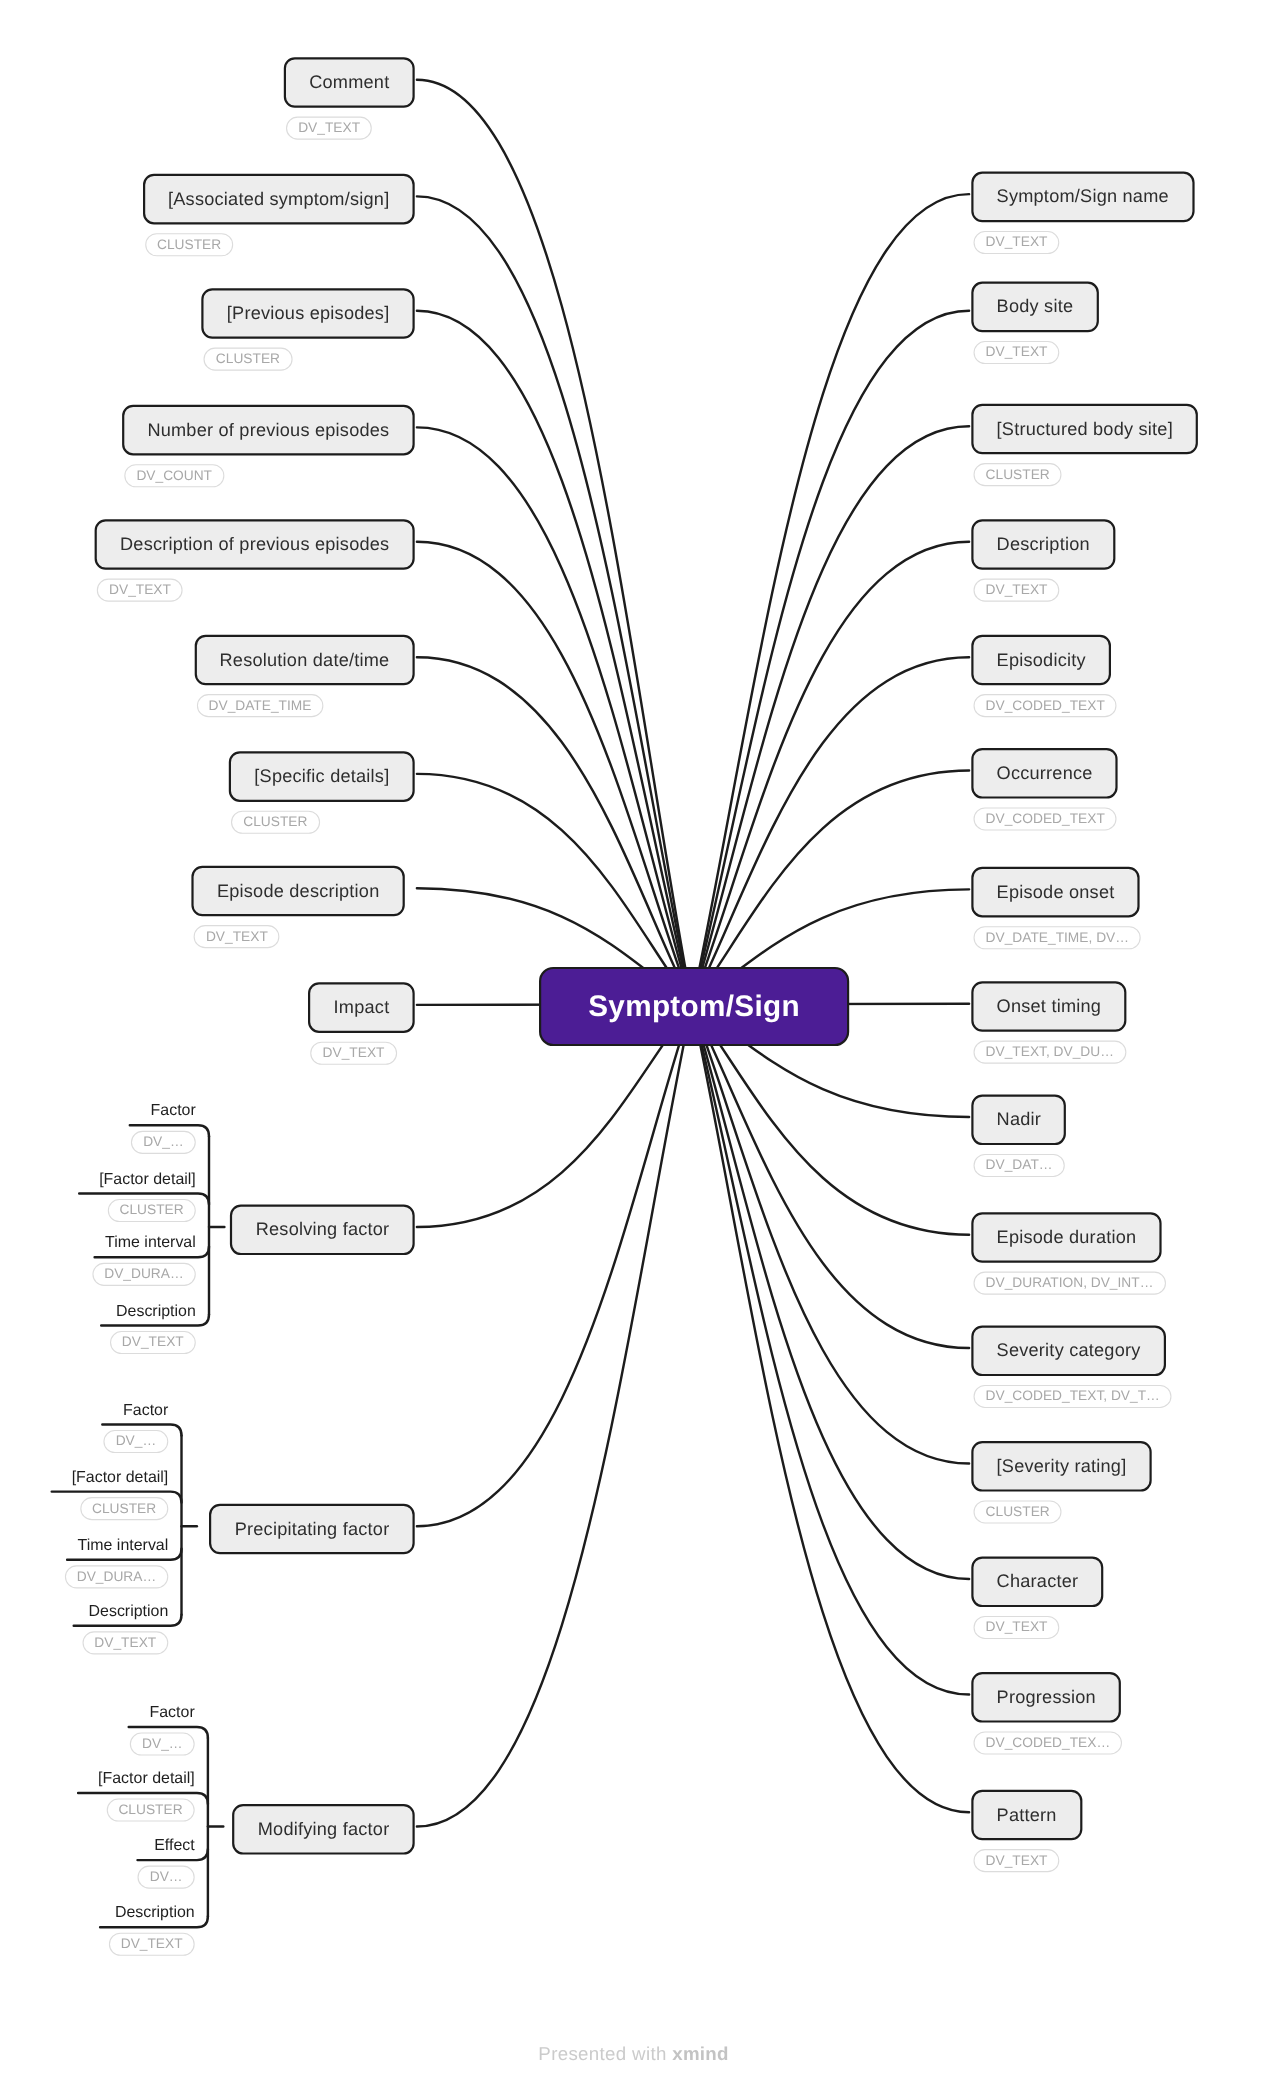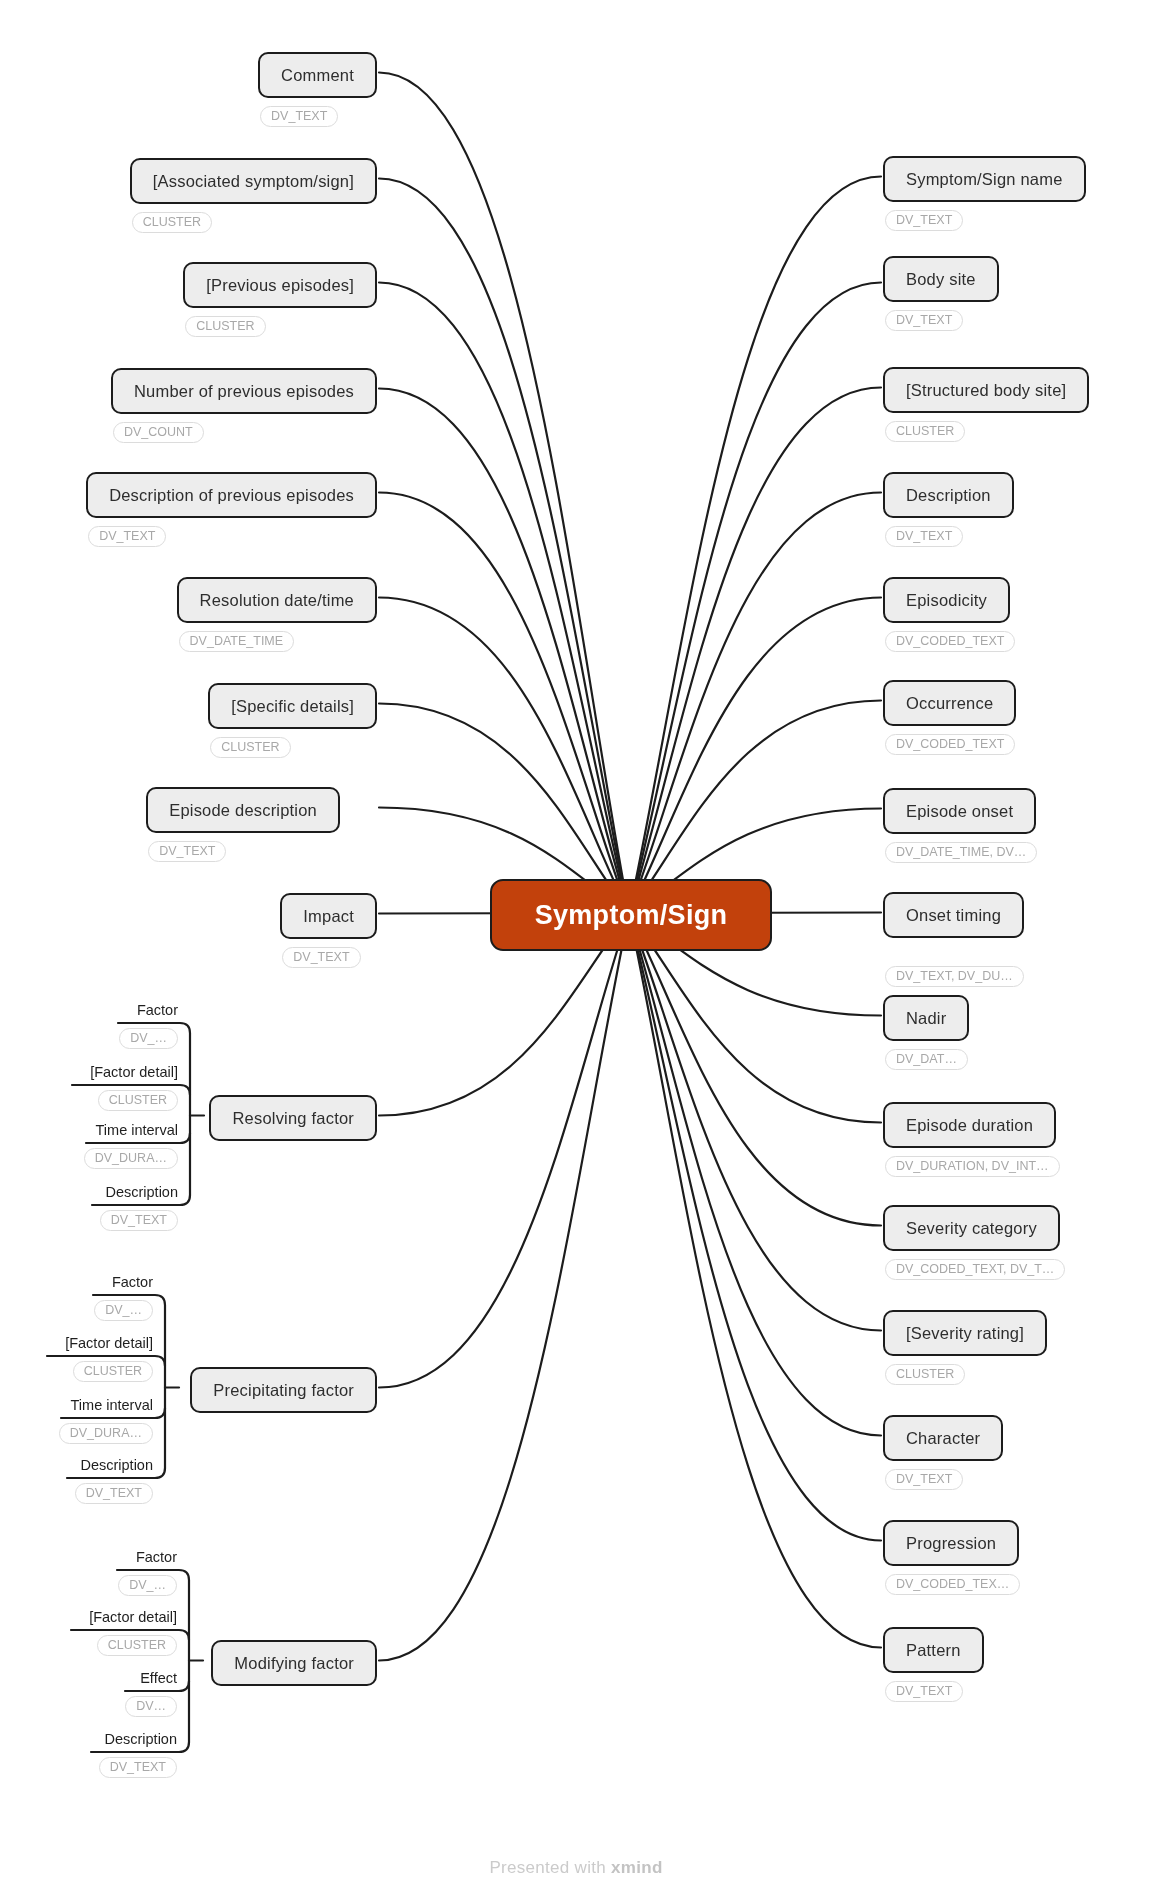--- a/index.html
+++ b/index.html
@@ -69,21 +69,21 @@
       <path d="M 61 1418 H 155 Q 165 1418 165 1408" fill="none" stroke="#1C1C1C" stroke-width="2.2" stroke-linecap="round"></path>
       <path d="M 67 1478 H 155 Q 165 1478 165 1468" fill="none" stroke="#1C1C1C" stroke-width="2.2" stroke-linecap="round"></path>
       <path d="M 189 1580 V 1742" fill="none" stroke="#1C1C1C" stroke-width="2.2" stroke-linecap="round"></path>
       <path d="M 189 1660.5 H 203" fill="none" stroke="#1C1C1C" stroke-width="2.2" stroke-linecap="round"></path>
       <path d="M 117 1570 H 179 Q 189 1570 189 1580" fill="none" stroke="#1C1C1C" stroke-width="2.2" stroke-linecap="round"></path>
       <path d="M 71 1630 H 179 Q 189 1630 189 1640" fill="none" stroke="#1C1C1C" stroke-width="2.2" stroke-linecap="round"></path>
       <path d="M 125 1691 H 179 Q 189 1691 189 1681" fill="none" stroke="#1C1C1C" stroke-width="2.2" stroke-linecap="round"></path>
       <path d="M 91 1752 H 179 Q 189 1752 189 1742" fill="none" stroke="#1C1C1C" stroke-width="2.2" stroke-linecap="round"></path>
     </svg>
 
-  <div id="central" style="background: #c2410c; color: rgb(255, 255, 255); border-color: rgb(28, 28, 28);">Symptom/Sign</div>
+  <div id="central" style="background: #4c1d95; color: rgb(255, 255, 255); border-color: rgb(28, 28, 28);">Symptom/Sign</div>
 
   <div id="watermark" style="color: rgb(203, 203, 203);">
     <span>Presented with</span><span class="brand">xmind</span>
   </div>
 <div class="node-wrap" style="right: 775px; top: 52px;">
       <div class="topic">Comment</div>
       <div class="tag">DV_TEXT</div>
     </div>
     <div class="node-wrap" style="right: 775px; top: 158px;">
       <div class="topic">[Associated symptom/sign]</div>
@@ -102,21 +102,21 @@
       <div class="tag">DV_TEXT</div>
     </div>
     <div class="node-wrap" style="right: 775px; top: 577px;">
       <div class="topic">Resolution date/time</div>
       <div class="tag">DV_DATE_TIME</div>
     </div>
     <div class="node-wrap" style="right: 775px; top: 683px;">
       <div class="topic">[Specific details]</div>
       <div class="tag">CLUSTER</div>
     </div>
-    <div class="node-wrap" style="right: 812px; top: 787px; justify-content: flex-end;">
+    <div class="node-wrap" style="right: 784px; top: 787px; justify-content: flex-end;">
       <div class="topic">Episode description</div>
       <div class="tag">DV_TEXT</div>
     </div>
     <div class="node-wrap" style="right: 775px; top: 893px;">
       <div class="topic">Impact</div>
       <div class="tag">DV_TEXT</div>
     </div>
     <div class="node-wrap" style="left: 883px; top: 156px; text-align: right;">
       <div class="topic">Symptom/Sign name</div>
       <div class="tag">DV_TEXT</div>
@@ -138,21 +138,21 @@
       <div class="tag">DV_CODED_TEXT</div>
     </div>
     <div class="node-wrap" style="left: 883px; top: 680px;">
       <div class="topic">Occurrence</div>
       <div class="tag">DV_CODED_TEXT</div>
     </div>
     <div class="node-wrap" style="left: 883px; top: 788px;">
       <div class="topic">Episode onset</div>
       <div class="tag">DV_DATE_TIME, DV…</div>
     </div>
-    <div class="node-wrap" style="left: 883px; top: 892px; gap: 20px;">
+    <div class="node-wrap" style="left: 883px; top: 892px;">
       <div class="topic">Onset timing</div>
       <div class="tag">DV_TEXT, DV_DU…</div>
     </div>
     <div class="node-wrap" style="left: 883px; top: 995px;">
       <div class="topic">Nadir</div>
       <div class="tag">DV_DAT…</div>
     </div>
     <div class="node-wrap" style="left: 883px; top: 1102px;">
       <div class="topic">Episode duration</div>
       <div class="tag">DV_DURATION, DV_INT…</div>

